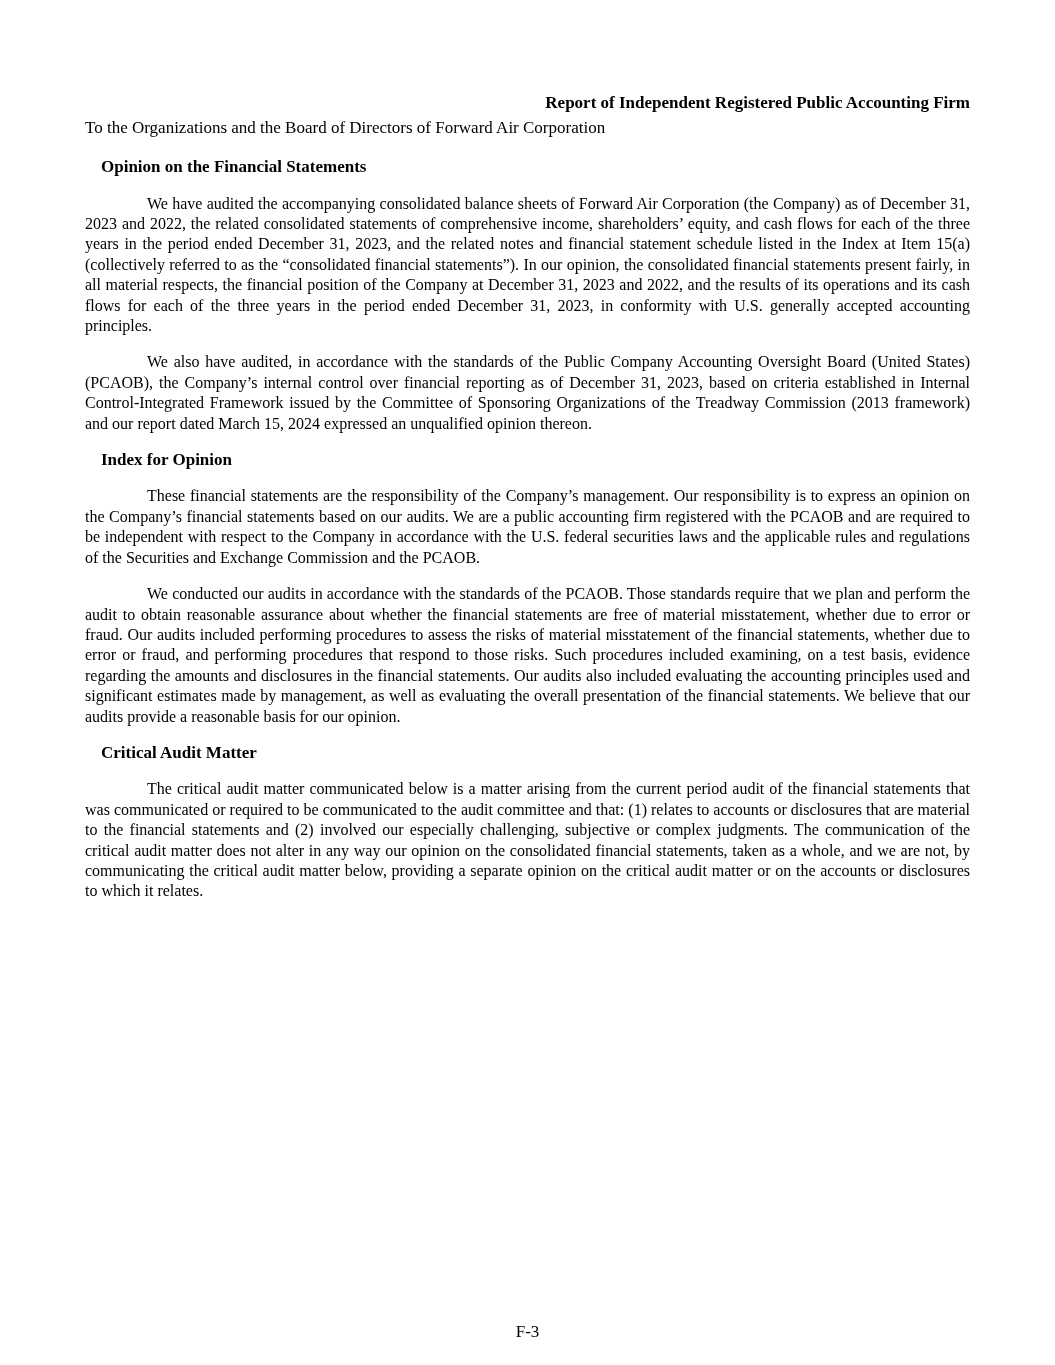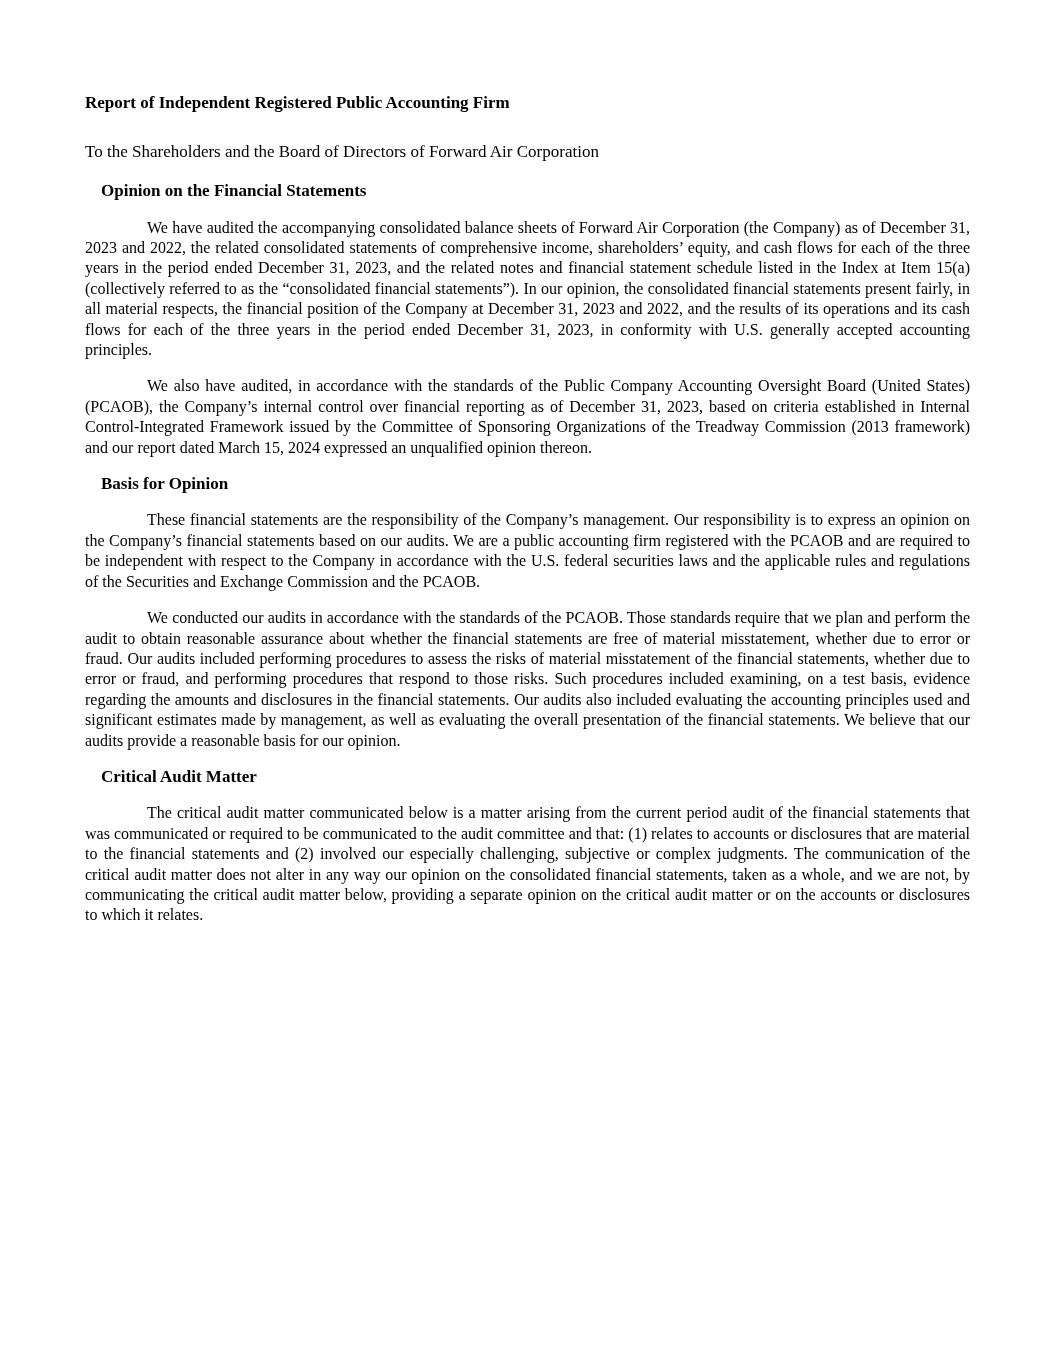--- a/index.html
+++ b/index.html
@@ -12,25 +12,25 @@
   }
   .page {
     position: relative;
     width: 1055px;
     height: 1365px;
     background: #ffffff;
     padding: 93px 85px 0 85px;
     overflow: hidden;
   }
   .doc-title {
-    text-align: left;
+    text-align: right;
     font-weight: bold;
     font-size: 17px;
     line-height: 20.5px;
-    margin-bottom: 28px;
+    margin-bottom: 4px;
   }
   .salutation {
     font-size: 17px;
     line-height: 20.5px;
     margin-bottom: 19px;
   }
   .section-heading {
     font-weight: bold;
     font-size: 17px;
     line-height: 20.5px;
@@ -55,33 +55,34 @@
     line-height: 20px;
   }
 </style>
 </head>
 <body>
 
 <div class="page">
 
   <div class="doc-title">Report of Independent Registered Public Accounting Firm</div>
 
-  <div class="salutation">To the Shareholders and the Board of Directors of Forward Air Corporation</div>
+  <div class="salutation">To the Organizations and the Board of Directors of Forward Air Corporation</div>
 
   <div>
     <div class="section-heading">Opinion on the Financial Statements</div>
     <p class="para">We have audited the accompanying consolidated balance sheets of Forward Air Corporation (the Company) as of December 31, 2023 and 2022, the related consolidated statements of comprehensive income, shareholders’ equity, and cash flows for each of the three years in the period ended December 31, 2023, and the related notes and financial statement schedule listed in the Index at Item 15(a) (collectively referred to as the “consolidated financial statements”). In our opinion, the consolidated financial statements present fairly, in all material respects, the financial position of the Company at December 31, 2023 and 2022, and the results of its operations and its cash flows for each of the three years in the period ended December 31, 2023, in conformity with U.S. generally accepted accounting principles.</p>
     <p class="para">We also have audited, in accordance with the standards of the Public Company Accounting Oversight Board (United States) (PCAOB), the Company’s internal control over financial reporting as of December 31, 2023, based on criteria established in Internal Control-Integrated Framework issued by the Committee of Sponsoring Organizations of the Treadway Commission (2013 framework) and our report dated March 15, 2024 expressed an unqualified opinion thereon.</p>
   </div>
 
   <div>
-    <div class="section-heading">Basis for Opinion</div>
+    <div class="section-heading">Index for Opinion</div>
     <p class="para">These financial statements are the responsibility of the Company’s management. Our responsibility is to express an opinion on the Company’s financial statements based on our audits. We are a public accounting firm registered with the PCAOB and are required to be independent with respect to the Company in accordance with the U.S. federal securities laws and the applicable rules and regulations of the Securities and Exchange Commission and the PCAOB.</p>
     <p class="para">We conducted our audits in accordance with the standards of the PCAOB. Those standards require that we plan and perform the audit to obtain reasonable assurance about whether the financial statements are free of material misstatement, whether due to error or fraud. Our audits included performing procedures to assess the risks of material misstatement of the financial statements, whether due to error or fraud, and performing procedures that respond to those risks. Such procedures included examining, on a test basis, evidence regarding the amounts and disclosures in the financial statements. Our audits also included evaluating the accounting principles used and significant estimates made by management, as well as evaluating the overall presentation of the financial statements. We believe that our audits provide a reasonable basis for our opinion.</p>
   </div>
 
   <div>
     <div class="section-heading">Critical Audit Matter</div>
     <p class="para">The critical audit matter communicated below is a matter arising from the current period audit of the financial statements that was communicated or required to be communicated to the audit committee and that: (1) relates to accounts or disclosures that are material to the financial statements and (2) involved our especially challenging, subjective or complex judgments. The communication of the critical audit matter does not alter in any way our opinion on the consolidated financial statements, taken as a whole, and we are not, by communicating the critical audit matter below, providing a separate opinion on the critical audit matter or on the accounts or disclosures to which it relates.</p>
   </div>
 
+  <div class="footer">F-3</div>
 
 </div>
 
 </body></html>

